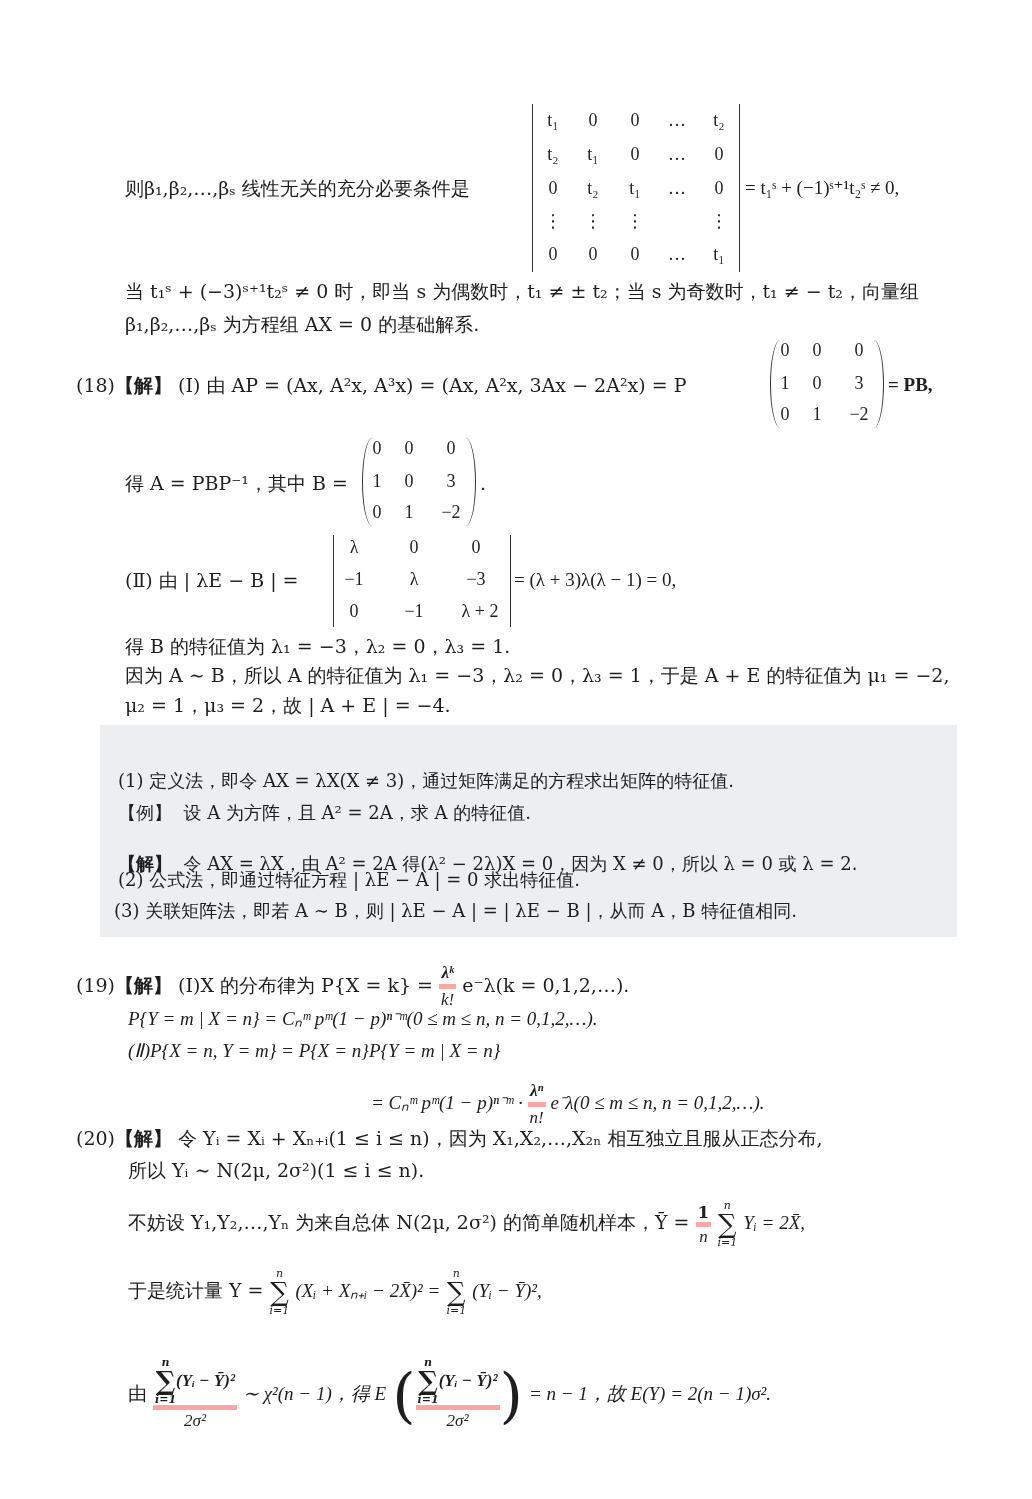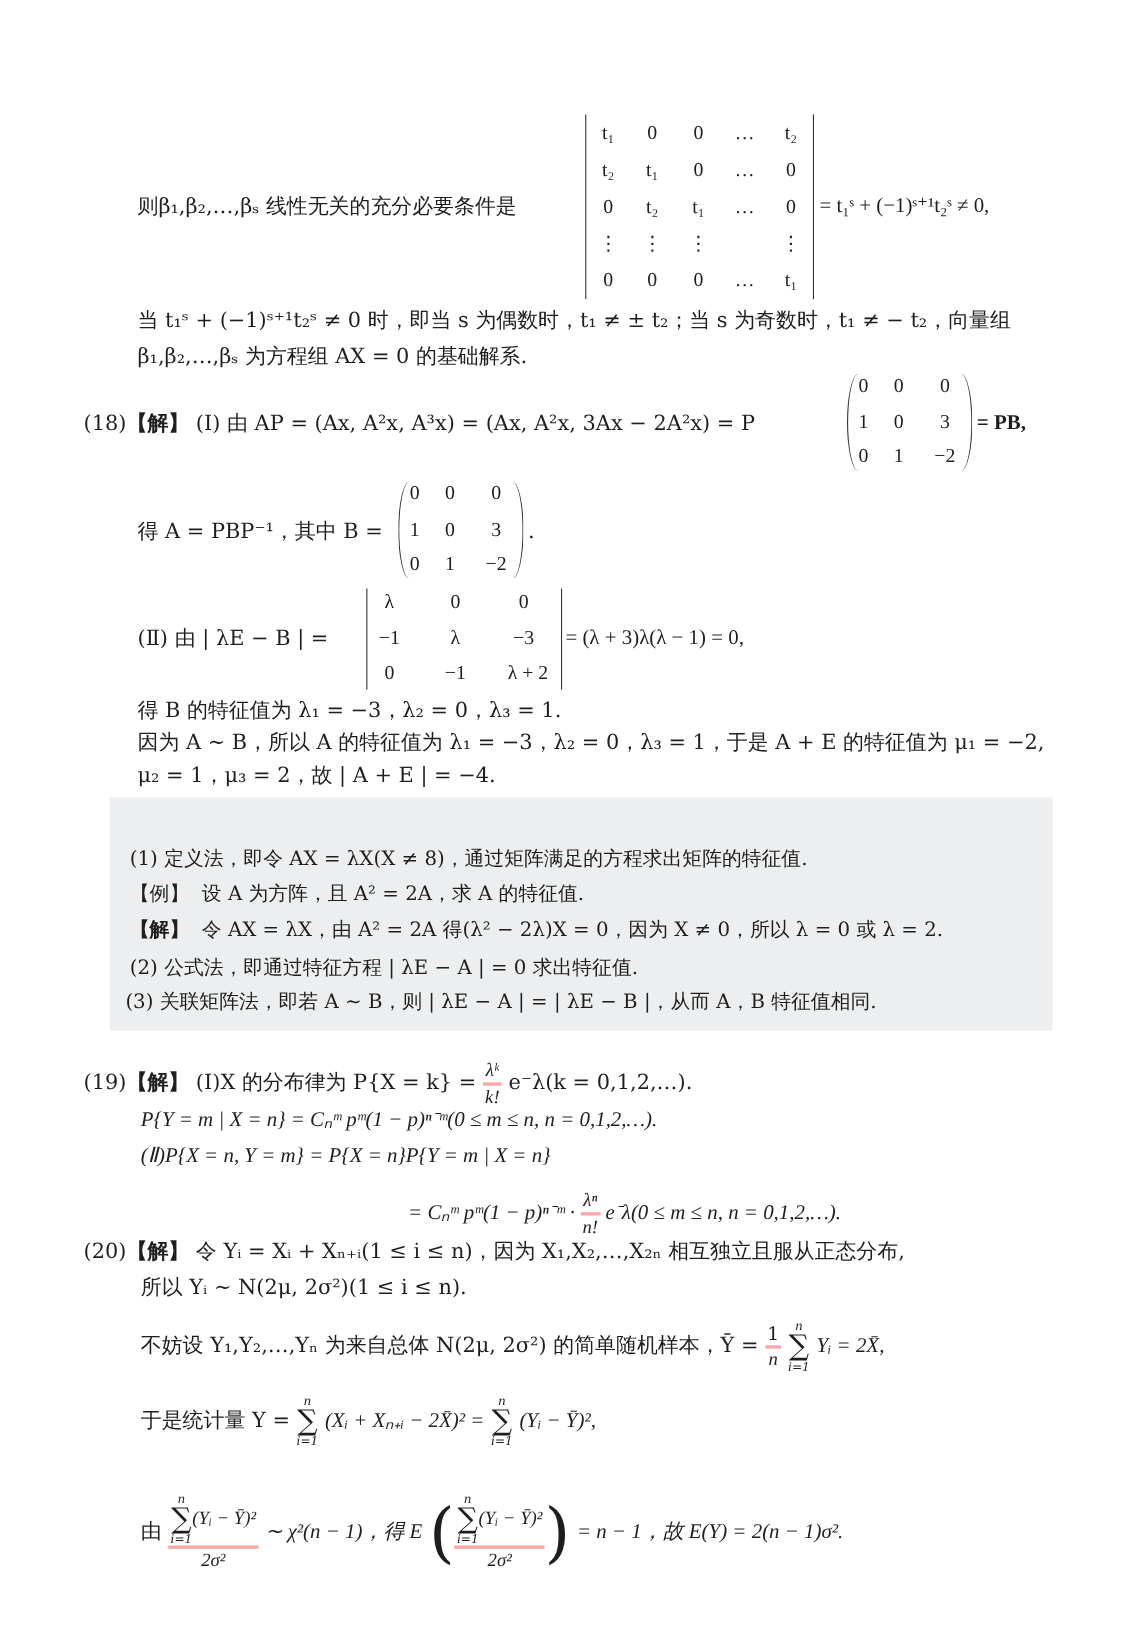--- a/index.html
+++ b/index.html
@@ -8,21 +8,21 @@
   .ln { position: absolute; white-space: nowrap; font-size: 19px; line-height: 24px; }
   .m { font-family: "Liberation Serif", "DejaVu Serif", serif; }
   .i { font-style: italic; font-family: "Liberation Serif", serif; }
   .b { font-weight: bold; font-family: "Liberation Serif", serif; }
   .det { position: absolute; border-left: 1.5px solid #333; border-right: 1.5px solid #333; }
   .paren { position: absolute; border: 1.5px solid #333; border-top: none; border-bottom: none; border-radius: 14px / 60px; }
   .cell { position: absolute; font-family: "Liberation Serif", serif; font-size: 18px; text-align: center; width: 40px; }
   .note { position: absolute; left: 100px; top: 725px; width: 857px; height: 212px; background: #eceeef; }
   .note .ln { font-size: 18px; }
   .frac { display: inline-block; vertical-align: middle; text-align: center; }
-  .frac .num { display: block; border-bottom: 3px solid #fca5a5; padding: 0 2px; }
+  .frac .num { display: block; border-bottom: 5px solid #fca5a5; padding: 0 2px; font-weight: bold; }
   .frac .den { display: block; padding: 0 2px; }
   .sum { display: inline-block; vertical-align: middle; text-align: center; line-height: 1; }
   .sum .lim { display: block; font-size: 11px; font-style: italic; }
   .sum .sig { display: block; font-size: 26px; }
   .tag { font-weight: bold; }
 </style>
 </head>
 <body>
 
 <div class="ln" style="left:125px; top:176px;">则β₁,β₂,…,βₛ 线性无关的充分必要条件是</div>
@@ -47,21 +47,21 @@
   <div class="cell" style="left:82px; top:106px;">⋮</div>
   <div class="cell" style="left:124px; top:106px;"></div>
   <div class="cell" style="left:166px; top:106px;">⋮</div>
   <div class="cell" style="left:0px; top:140px;">0</div>
   <div class="cell" style="left:40px; top:140px;">0</div>
   <div class="cell" style="left:82px; top:140px;">0</div>
   <div class="cell" style="left:124px; top:140px;">…</div>
   <div class="cell" style="left:166px; top:140px;">t₁</div>
 </div>
 <div class="ln m" style="left:745px; top:176px;">= t₁ˢ + (−1)ˢ⁺¹t₂ˢ ≠ 0,</div>
-<div class="ln" style="left:125px; top:279px;">当 t₁ˢ + (−1)ˢ⁺¹t₂ˢ ≠ 0 时，即当 s 为偶数时，t₁ ≠ ± t₂；当 s 为奇数时，t₁ ≠ − t₂，向量组</div>
+<div class="ln" style="left:125px; top:279px;">当 t₁ˢ + (−3)ˢ⁺¹t₂ˢ ≠ 0 时，即当 s 为偶数时，t₁ ≠ ± t₂；当 s 为奇数时，t₁ ≠ − t₂，向量组</div>
 <div class="ln" style="left:125px; top:312px;">β₁,β₂,…,βₛ 为方程组 AX = 0 的基础解系.</div>
 
 <div class="ln" style="left:76px; top:373px;">
   <span>(18)</span><span class="tag">【解】</span>
   <span>(Ⅰ) 由 AP = (Ax, A²x, A³x) = (Ax, A²x, 3Ax − 2A²x) = P</span>
 </div>
 <div class="paren" style="left:770px; top:340px; width:112px; height:88px;">
   <div class="cell" style="left:-6px; top:0px;">0</div>
   <div class="cell" style="left:26px; top:0px;">0</div>
   <div class="cell" style="left:68px; top:0px;">0</div>
@@ -100,25 +100,25 @@
   <div class="cell" style="left:60px; top:66px;">−1</div>
   <div class="cell" style="left:118px; top:66px; width:56px;">λ + 2</div>
 </div>
 <div class="ln m" style="left:514px; top:568px;">= (λ + 3)λ(λ − 1) = 0,</div>
 
 <div class="ln" style="left:125px; top:634px;">得 B 的特征值为 λ₁ = −3，λ₂ = 0，λ₃ = 1.</div>
 <div class="ln" style="left:125px; top:663px;">因为 A ∼ B，所以 A 的特征值为 λ₁ = −3，λ₂ = 0，λ₃ = 1，于是 A + E 的特征值为 μ₁ = −2,</div>
 <div class="ln" style="left:125px; top:693px;">μ₂ = 1，μ₃ = 2，故 | A + E | = −4.</div>
 
 <div class="note">
-  <div class="ln" style="left:18px; top:44px;">(1) 定义法，即令 AX = λX(X ≠ 8)，通过矩阵满足的方程求出矩阵的特征值.</div>
+  <div class="ln" style="left:18px; top:44px;">(1) 定义法，即令 AX = λX(X ≠ 3)，通过矩阵满足的方程求出矩阵的特征值.</div>
   <div class="ln" style="left:18px; top:76px;">
     <span>【例】</span>&nbsp;&nbsp;<span>设 A 为方阵，且 A² = 2A，求 A 的特征值.</span>
   </div>
-  <div class="ln" style="left:18px; top:109px;">
+  <div class="ln" style="left:18px; top:127px;">
     <span class="tag">【解】</span>&nbsp;&nbsp;<span>令 AX = λX，由 A² = 2A 得(λ² − 2λ)X = 0，因为 X ≠ 0，所以 λ = 0 或 λ = 2.</span>
   </div>
   <div class="ln" style="left:18px; top:143px;">(2) 公式法，即通过特征方程 | λE − A | = 0 求出特征值.</div>
   <div class="ln" style="left:14px; top:174px;">(3) 关联矩阵法，即若 A ∼ B，则 | λE − A | = | λE − B |，从而 A，B 特征值相同.</div>
 </div>
 
 <div class="ln" style="left:76px; top:962px;">
   <span>(19)</span><span class="tag">【解】</span>
   <span>(Ⅰ)X 的分布律为 P{X = k} =</span>
   <span class="frac" style="font-size:17px; line-height:22px;"><span class="num i">λᵏ</span><span class="den i">k!</span></span>

